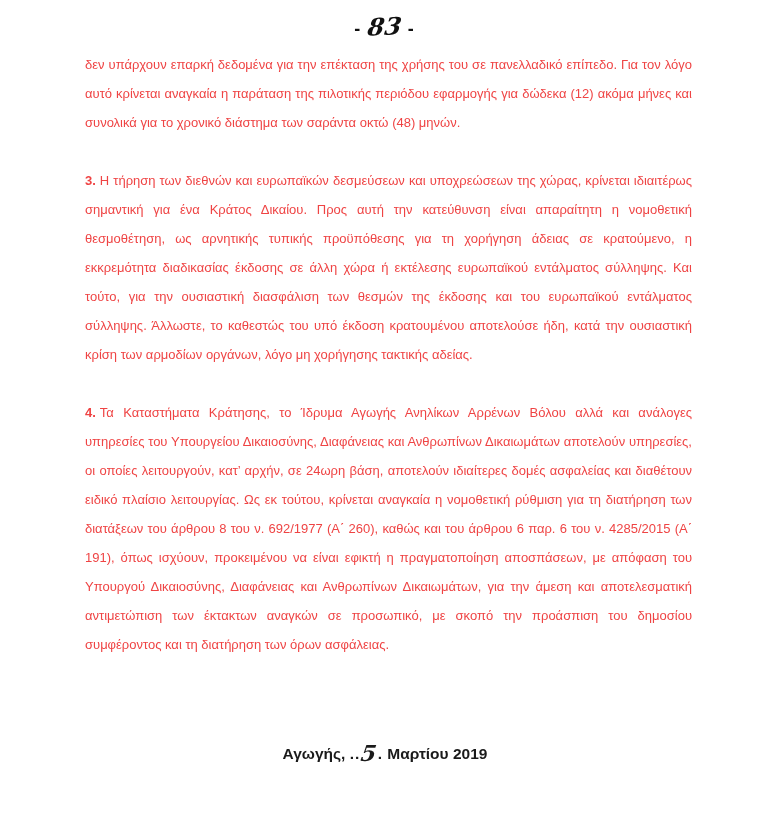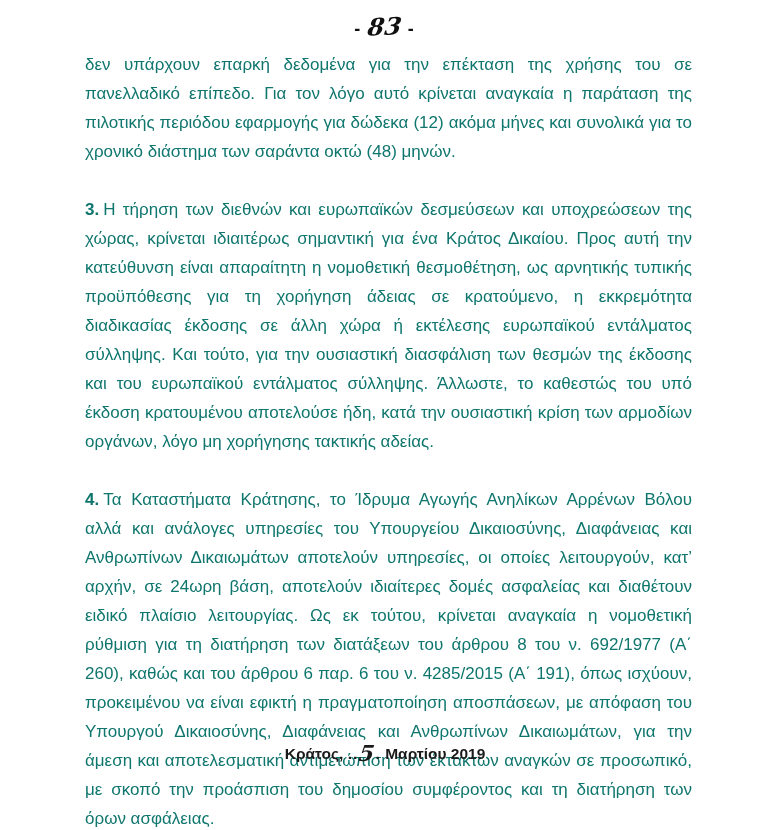--- a/index.html
+++ b/index.html
@@ -40,25 +40,25 @@
     margin: 0 6px;
     color: #111;
   }
   .content {
     position: absolute;
     top: 50px;
     left: 85px;
     right: 78px;
   }
   .para {
-    font-size: 17px;
+    font-size: 13px;
     line-height: 29px;
     text-align: justify;
     margin: 0 0 29px 0;
-    color: #0f766e;
+    color: #ef4444;
   }
   .para .para-number {
     font-weight: bold;
     margin-right: 4px;
   }
   .date-line {
     position: absolute;
     top: 738px;
     left: 0;
     width: 100%;
@@ -101,18 +101,18 @@
       <span class="para-number">3.</span><span>Η τήρηση των διεθνών και ευρωπαϊκών δεσμεύσεων και υποχρεώσεων της χώρας, κρίνεται ιδιαιτέρως σημαντική για ένα Κράτος Δικαίου. Προς αυτή την κατεύθυνση είναι απαραίτητη η νομοθετική θεσμοθέτηση, ως αρνητικής τυπικής προϋπόθεσης για τη χορήγηση άδειας σε κρατούμενο, η εκκρεμότητα διαδικασίας έκδοσης σε άλλη χώρα ή εκτέλεσης ευρωπαϊκού εντάλματος σύλληψης. Και τούτο, για την ουσιαστική διασφάλιση των θεσμών της έκδοσης και του ευρωπαϊκού εντάλματος σύλληψης. Άλλωστε, το καθεστώς του υπό έκδοση κρατουμένου αποτελούσε ήδη, κατά την ουσιαστική κρίση των αρμοδίων οργάνων, λόγο μη χορήγησης τακτικής αδείας.</span>
     </p>
 
     <p class="para">
       <span class="para-number">4.</span><span>Τα Καταστήματα Κράτησης, το Ίδρυμα Αγωγής Ανηλίκων Αρρένων Βόλου αλλά και ανάλογες υπηρεσίες του Υπουργείου Δικαιοσύνης, Διαφάνειας και Ανθρωπίνων Δικαιωμάτων αποτελούν υπηρεσίες, οι οποίες λειτουργούν, κατ’ αρχήν, σε 24ωρη βάση, αποτελούν ιδιαίτερες δομές ασφαλείας και διαθέτουν ειδικό πλαίσιο λειτουργίας. Ως εκ τούτου, κρίνεται αναγκαία η νομοθετική ρύθμιση για τη διατήρηση των διατάξεων του άρθρου 8 του ν. 692/1977 (Α΄ 260), καθώς και του άρθρου 6 παρ. 6 του ν. 4285/2015 (Α΄ 191), όπως ισχύουν, προκειμένου να είναι εφικτή η πραγματοποίηση αποσπάσεων, με απόφαση του Υπουργού Δικαιοσύνης, Διαφάνειας και Ανθρωπίνων Δικαιωμάτων, για την άμεση και αποτελεσματική αντιμετώπιση των έκτακτων αναγκών σε προσωπικό, με σκοπό την προάσπιση του δημοσίου συμφέροντος και τη διατήρηση των όρων ασφάλειας.</span>
     </p>
 
   </div>
 
   <div class="date-line">
-    <span>Κράτος,</span>
+    <span>Αγωγής,</span>
     <span class="dots">..</span><span class="day">5</span><span class="dots">.</span>
     <span>Μαρτίου 2019</span>
   </div>
 
 </div>
 
 </body></html>

